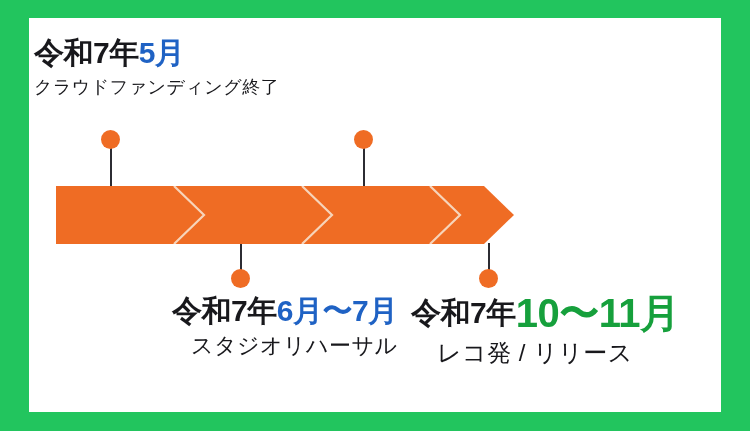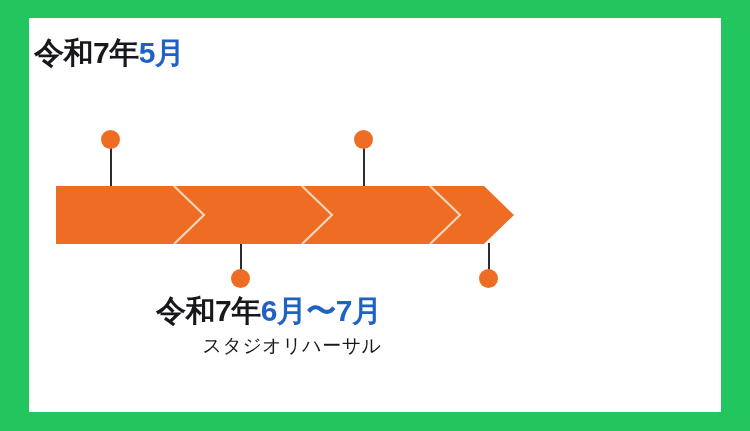--- a/index.html
+++ b/index.html
@@ -60,21 +60,21 @@
   #ms-1 { left: 5px;   top: 20px;  }
   #ms-1 .ms-head { font-size: 30px; }
   #ms-1 .ms-sub  { font-size: 18px; margin-top: 9px; }
 
   #ms-2 { left: 259px; top: 22px;  }
   #ms-2 .ms-head { font-size: 30px; }
   #ms-2 .ms-sub  { font-size: 18px; margin-top: 9px; margin-left: 42px; }
 
   #ms-3 { left: 127px; top: 278px; text-align: right; }
   #ms-3 .ms-head { font-size: 30px; }
-  #ms-3 .ms-sub  { font-size: 19px; margin-top: 9px; margin-left: 35px; }
+  #ms-3 .ms-sub  { font-size: 22px; margin-top: 9px; margin-left: 35px; font-family: Liberation Mono, monospace; }
 
   #ms-4 { left: 382px; top: 275px; }
   #ms-4 .ms-head { font-size: 30px; }
   #ms-4 .ms-head .ms-period { font-size: 40px; vertical-align: -4px; }
   #ms-4 .ms-sub  { font-size: 24px; margin-top: 6px; margin-left: 26px; }
 
   
   .stem {
     position: absolute;
     width: 2px;
@@ -114,31 +114,36 @@
 <body>
 
 <div id="stage">
 
   <div id="canvas">
 
     <div class="milestone" id="ms-1">
       <div class="ms-head">
         <span class="ms-era">令和7年</span><span class="ms-period" style="color:#1f62c4">5月</span>
       </div>
+      <div class="ms-sub">クラウドファンディング終了</div>
     </div>
 
 
     <div class="milestone" id="ms-3">
       <div class="ms-head">
         <span class="ms-era">令和7年</span><span class="ms-period" style="color:#1f62c4">6月〜7月</span>
       </div>
       <div class="ms-sub">スタジオリハーサル</div>
     </div>
 
     <div class="milestone" id="ms-4">
+      <div class="ms-head">
+        <span class="ms-era">令和7年</span><span class="ms-period" style="color:#16a03c">10〜11月</span>
+      </div>
+      <div class="ms-sub">レコ発 / リリース</div>
     </div>
 
     <div class="stem" id="stem-1"></div>
     <div class="dot" id="dot-1"></div>
 
     <div class="stem" id="stem-2"></div>
     <div class="dot" id="dot-2"></div>
 
     <div class="stem" id="stem-3"></div>
     <div class="dot" id="dot-3"></div>

